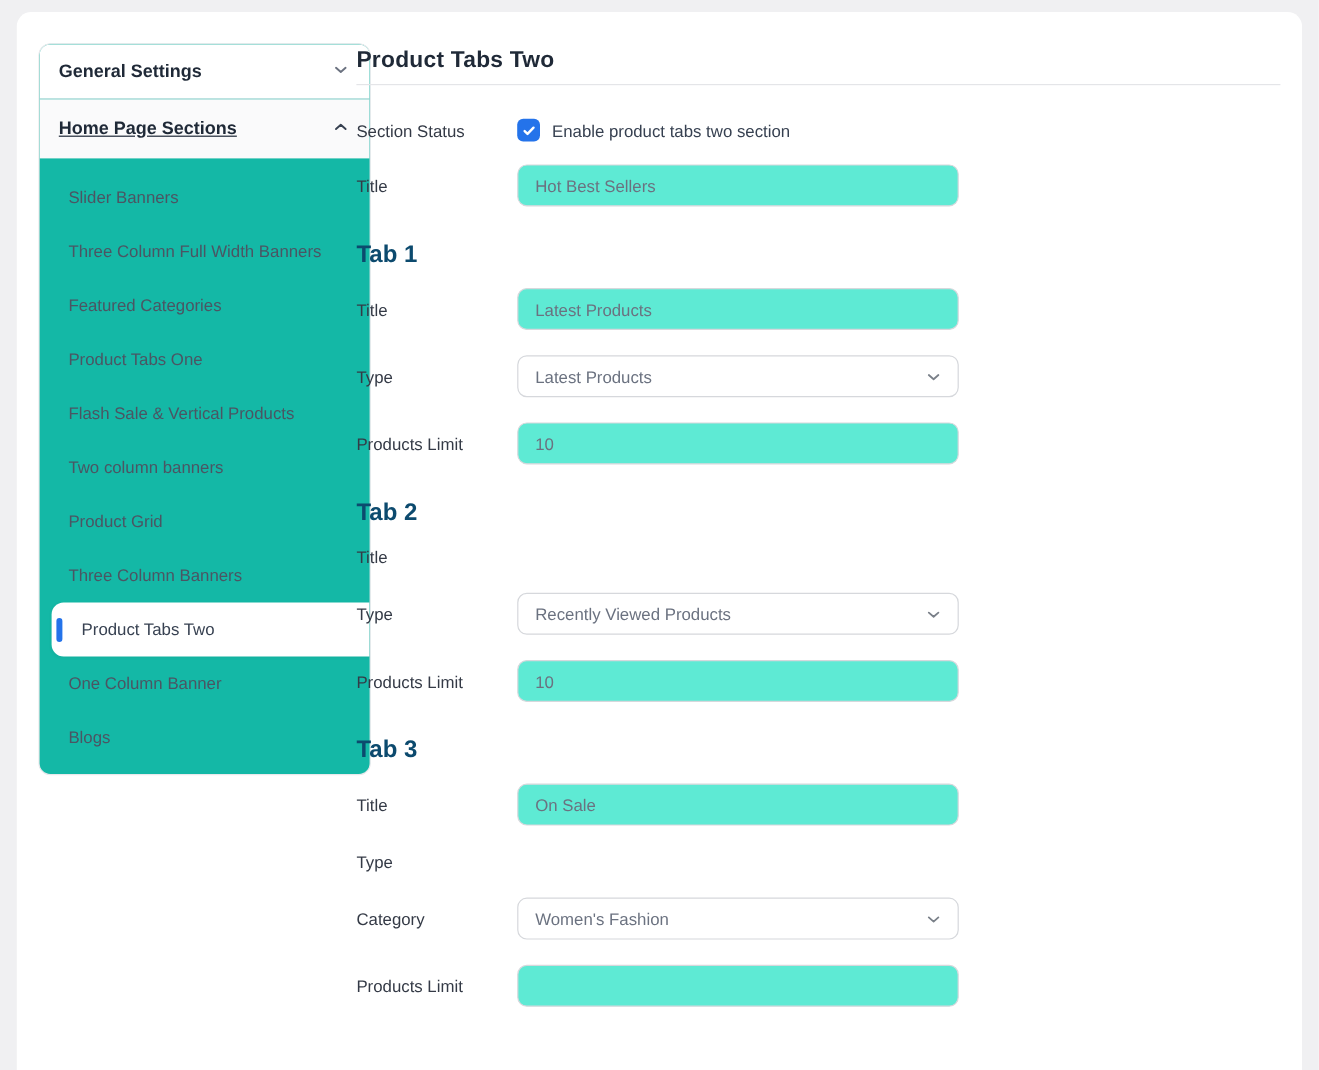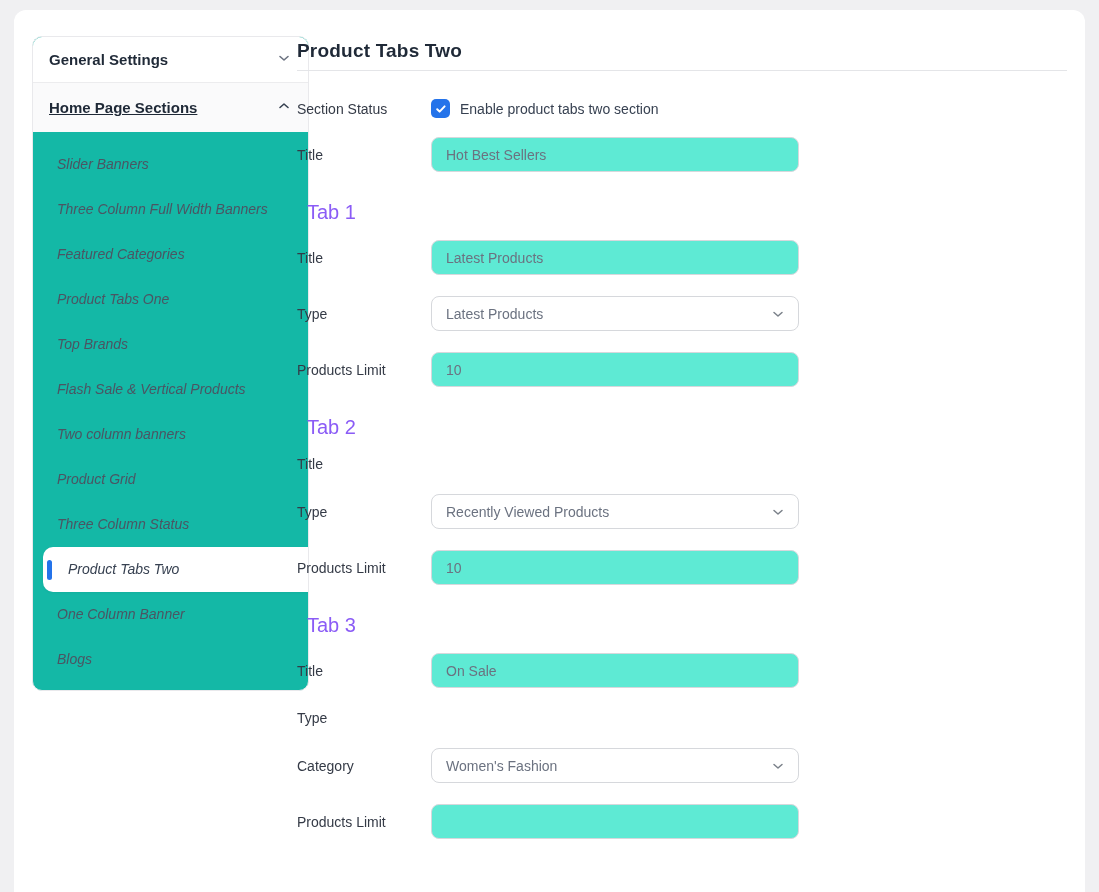--- a/index.html
+++ b/index.html
@@ -28,21 +28,21 @@
     padding:0 16px;height:45px;background:#ffffff;cursor:pointer;
     font-size:15px;font-weight:600;color:#1f2937;
   }
   .side-header.expanded{height:49px;background:#fafafb;text-decoration:underline;}
   .side-divider{height:1px;background:#ececee;}
   .side-header svg{flex:0 0 auto;}
   .subnav{padding:10px 0 8px;}
   .nav-item{
     position:relative;
     padding:12px 4px 12px 24px;
-    font-size:14px;line-height:21px;color:#4b5563;cursor:pointer;font-style:italic;
+    font-size:14px;line-height:21px;color:#4b5563;cursor:pointer;
   }
   .nav-item.active{
     background:#ffffff;
     margin-left:10px;
     padding-left:25px;
     border-radius:10px 0 0 10px;
     box-shadow:0 1px 3px rgba(0,0,0,0.05);
     color:#374151;
   }
   .accent-bar{
@@ -81,21 +81,21 @@
   .select .chev{position:absolute;right:12px;top:50%;margin-top:-8px;}
 
   .checkbox{
     width:19px;height:19px;border-radius:5px;
     display:inline-flex;align-items:center;justify-content:center;
     margin-right:10px;cursor:pointer;flex:0 0 auto;
   }
   .cb-label{font-size:14px;color:#374151;}
 
   .tab-heading{
-    margin:26px 10px 0;font-size:20px;line-height:28px;font-weight:400;color:#8b5cf6;
+    margin:26px 0 0;font-size:20px;line-height:28px;font-weight:700;color:#0c4a6e;
   }
   .tab-section .form-row{margin-top:21px;}
   .tab-section .form-row.first{margin-top:14px;}
 </style>
 </head>
 <body>
 
 <div class="card">
 
   <aside class="sidebar">
@@ -114,25 +114,24 @@
         <svg width="16" height="16" viewBox="0 0 16 16" fill="none">
             <path d="M4 9.5L8 6l4 3.5" stroke="#374151" stroke-width="1.6" stroke-linecap="round" stroke-linejoin="round"></path>
           </svg>
       </span>
     </div>
     <nav class="subnav">
         <div class="nav-item"><span>Slider Banners</span></div>
         <div class="nav-item"><span>Three Column Full Width Banners</span></div>
         <div class="nav-item"><span>Featured Categories</span></div>
         <div class="nav-item"><span>Product Tabs One</span></div>
-        <div class="nav-item"><span>Top Brands</span></div>
         <div class="nav-item"><span>Flash Sale &amp; Vertical Products</span></div>
         <div class="nav-item"><span>Two column banners</span></div>
         <div class="nav-item"><span>Product Grid</span></div>
-        <div class="nav-item"><span>Three Column Status</span></div>
+        <div class="nav-item"><span>Three Column Banners</span></div>
         <div class="nav-item active"><span class="accent-bar" style="background: rgb(36, 115, 234);"></span><span>Product Tabs Two</span></div>
         <div class="nav-item"><span>One Column Banner</span></div>
         <div class="nav-item"><span>Blogs</span></div>
       </nav>
   </aside>
 
   <main class="main">
     <h1 class="page-title">Product Tabs Two</h1>
     <div class="rule"></div>
 

